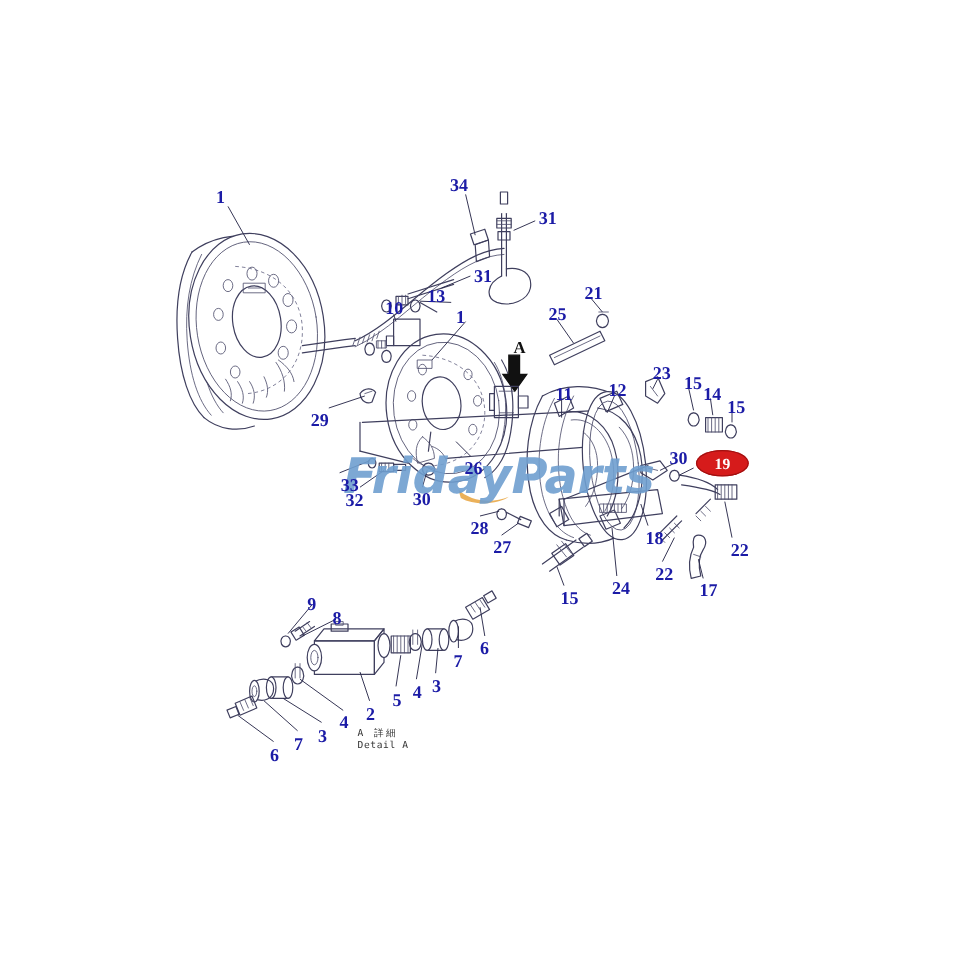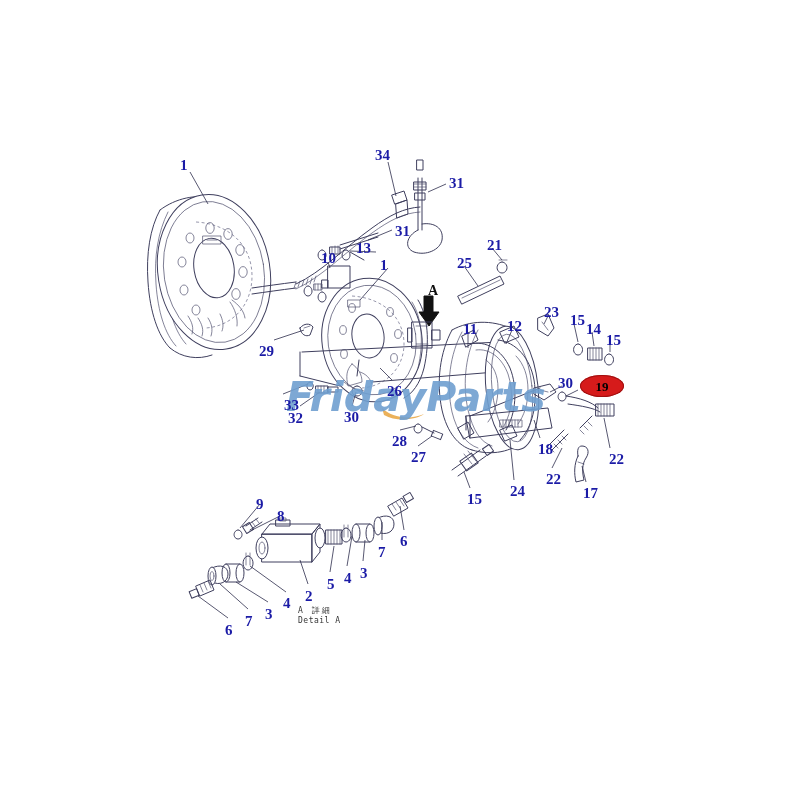--- a/index.html
+++ b/index.html
@@ -33,21 +33,21 @@
     color: #1b1ba6;
     line-height: 1;
     white-space: nowrap;
     user-select: none;
   }
   .callout.hl {
     width: 44px;
     height: 22px;
     border-radius: 50%;
     background: #d61b1b;
-    color: #000000;
+    color: #ffffff;
     display: flex;
     align-items: center;
     justify-content: center;
     font-size: 13px;
     box-shadow: 0 0 0 1px #a01010 inset;
   }
   .detail-label {
     position: absolute;
     font-family: "DejaVu Sans Mono", monospace;
     font-size: 8px;

